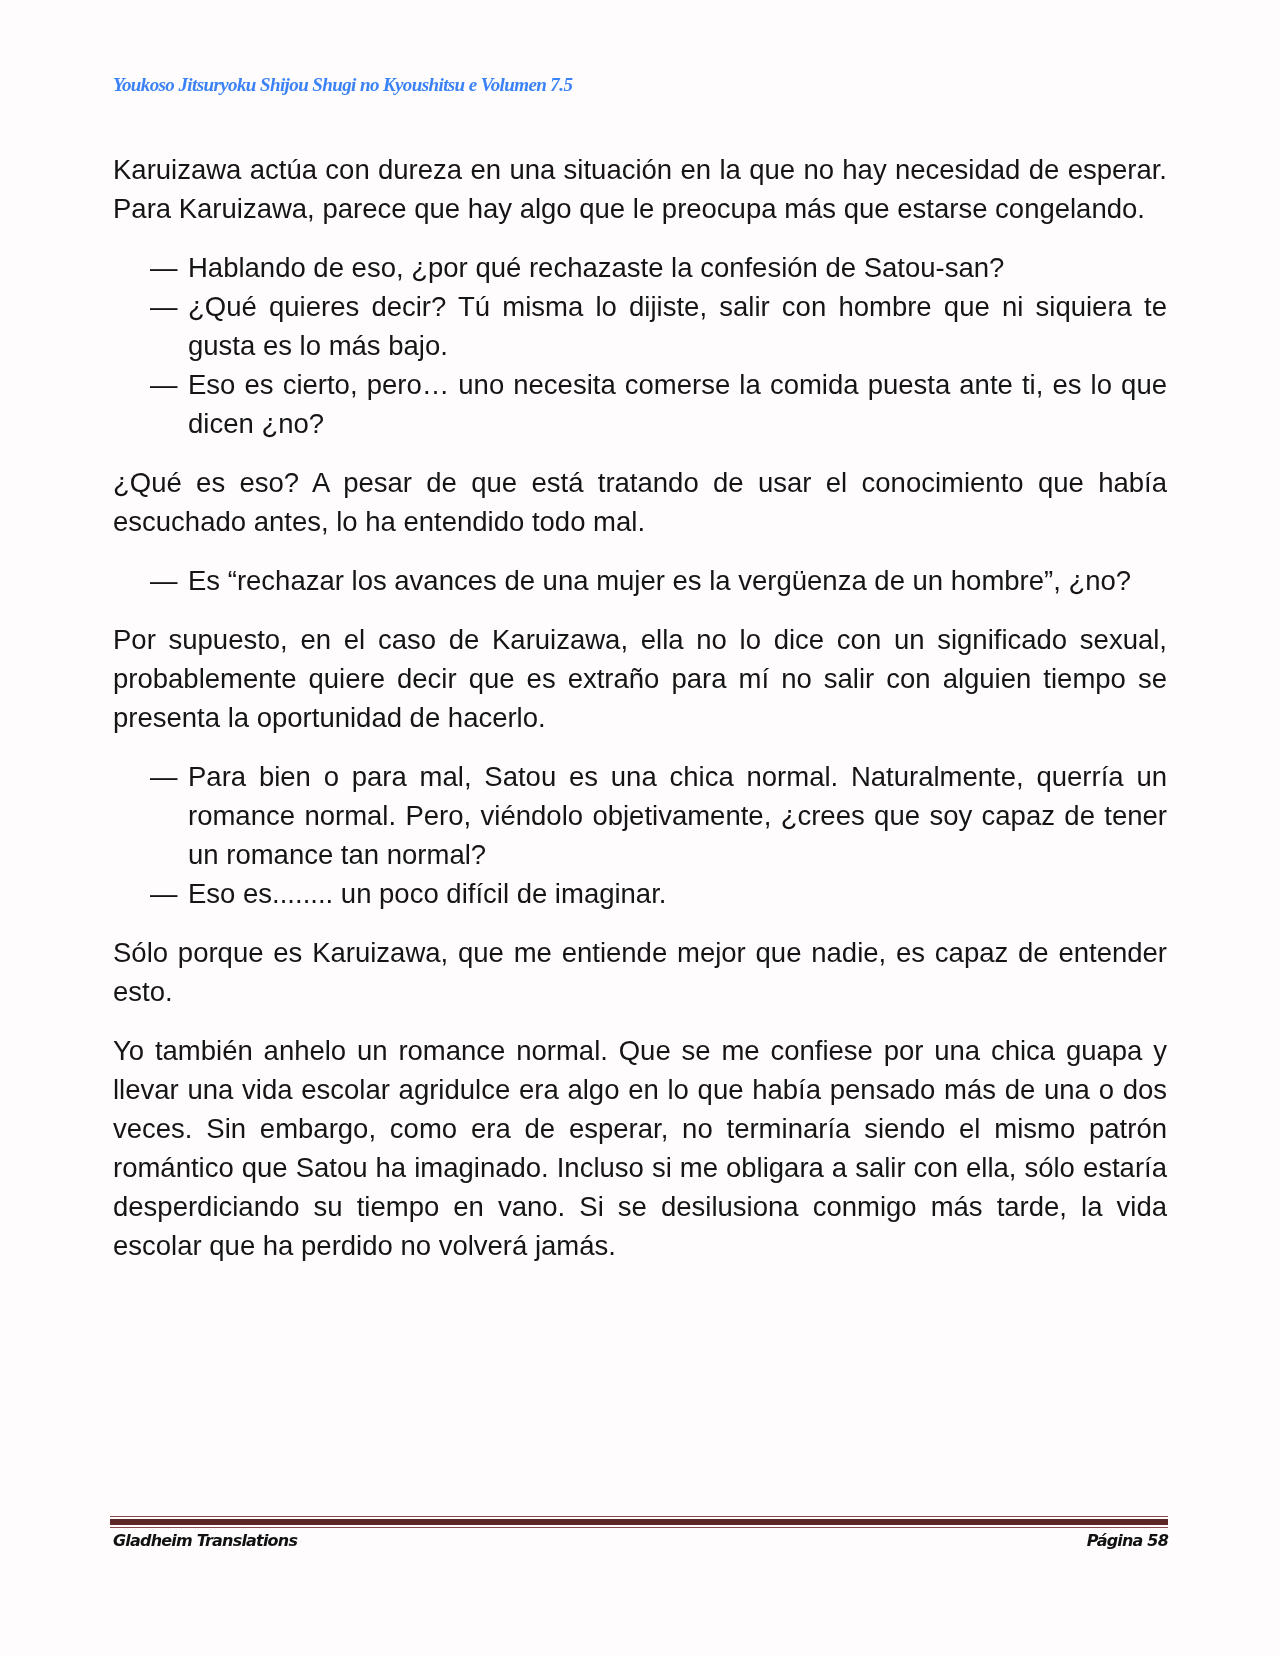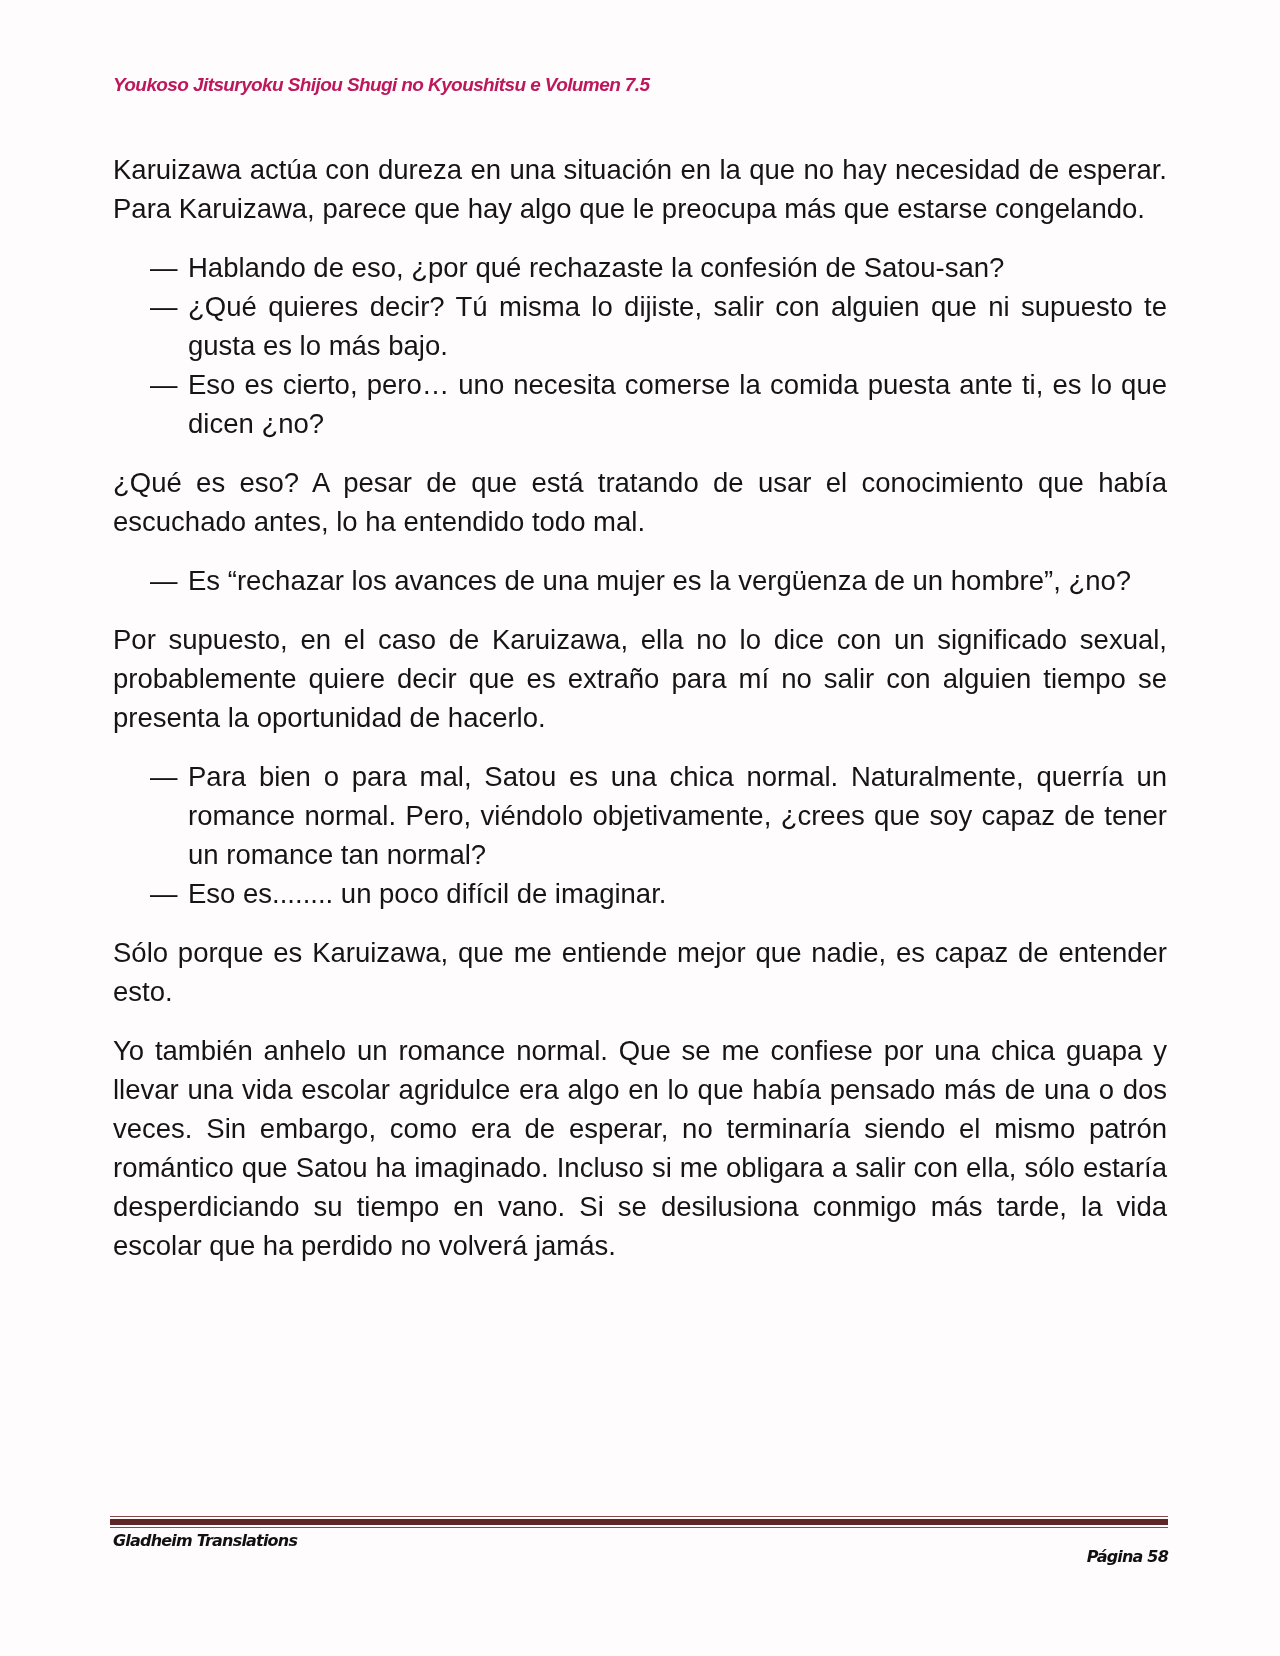--- a/index.html
+++ b/index.html
@@ -11,26 +11,26 @@
     width: 1280px;
     height: 1656px;
     position: relative;
     overflow: hidden;
     color: #111;
   }
   .page-header {
     position: absolute;
     left: 113px;
     top: 74px;
-    font-family: Liberation Sans, sans-serif;
+    font-family: Liberation Serif, serif;
     font-weight: bold;
     font-style: italic;
     font-size: 19px;
     letter-spacing: -0.6px;
-    color: #be185d;
+    color: #3b82f6;
   }
   .content {
     position: absolute;
     left: 113px;
     top: 150px;
     width: 1054px;
     font-family: "Liberation Sans", sans-serif;
     font-size: 27.5px;
     line-height: 39px;
     color: #151515;
@@ -67,33 +67,33 @@
     top: 1531px;
     font-family: "DejaVu Sans", sans-serif;
     font-weight: bold;
     font-style: italic;
     font-size: 16px;
     letter-spacing: -0.8px;
     color: #111;
     text-align: right;
   }
   .footer-left { left: 113px; }
-  .footer-right { right: 112px; margin-top: 16px; }
+  .footer-right { right: 112px; }
 </style>
 </head>
 <body>
 
 <div class="page-header">Youkoso Jitsuryoku Shijou Shugi no Kyoushitsu e Volumen 7.5</div>
 
 <div class="content">
   <p class="para">Karuizawa actúa con dureza en una situación en la que no hay necesidad de esperar. Para Karuizawa, parece que hay algo que le preocupa más que estarse congelando.</p>
 
   <ul class="dialogue">
     <li><span class="dash">—</span><span>Hablando de eso, ¿por qué rechazaste la confesión de Satou-san?</span></li>
-    <li><span class="dash">—</span><span>¿Qué quieres decir? Tú misma lo dijiste, salir con alguien que ni supuesto te gusta es lo más bajo.</span></li>
+    <li><span class="dash">—</span><span>¿Qué quieres decir? Tú misma lo dijiste, salir con hombre que ni siquiera te gusta es lo más bajo.</span></li>
     <li><span class="dash">—</span><span>Eso es cierto, pero… uno necesita comerse la comida puesta ante ti, es lo que dicen ¿no?</span></li>
   </ul>
 
   <p class="para">¿Qué es eso? A pesar de que está tratando de usar el conocimiento que había escuchado antes, lo ha entendido todo mal.</p>
 
   <ul class="dialogue">
     <li><span class="dash">—</span><span>Es “rechazar los avances de una mujer es la vergüenza de un hombre”, ¿no?</span></li>
   </ul>
 
   <p class="para">Por supuesto, en el caso de Karuizawa, ella no lo dice con un significado sexual, probablemente quiere decir que es extraño para mí no salir con alguien tiempo se presenta la oportunidad de hacerlo.</p>

